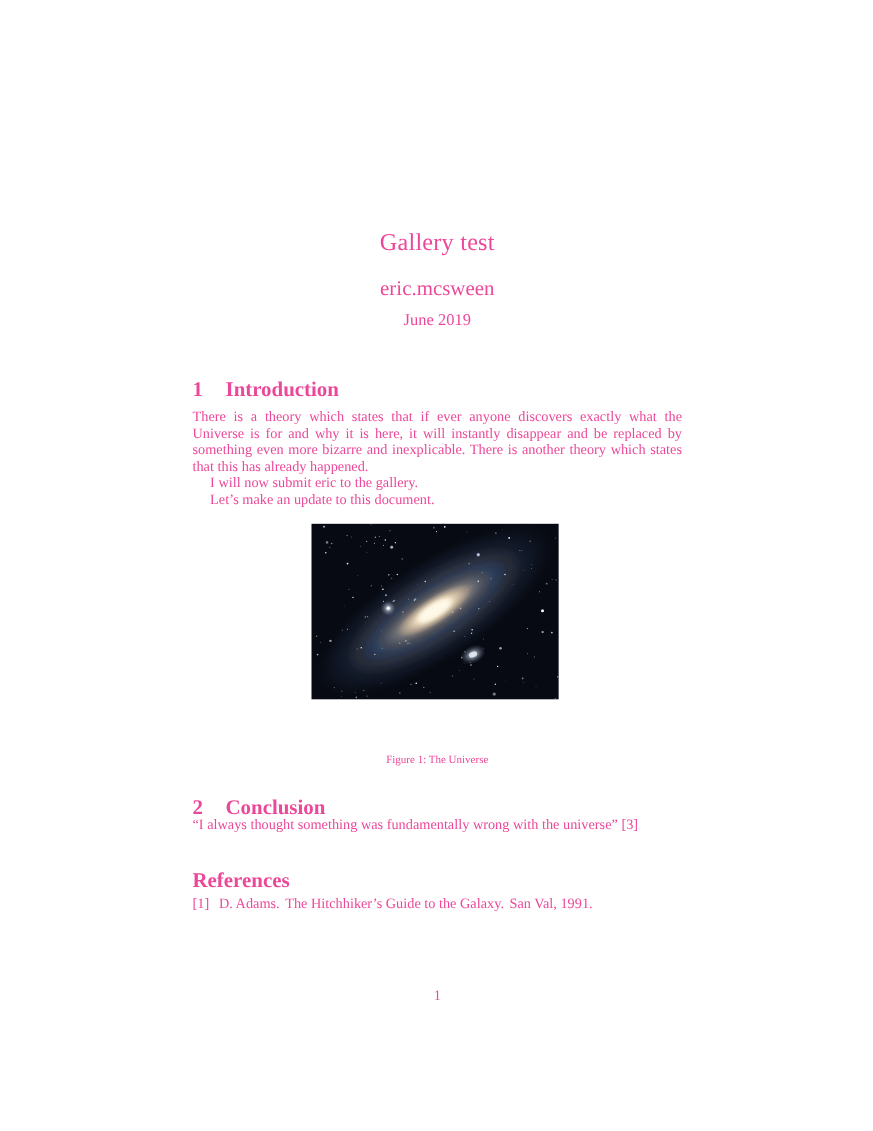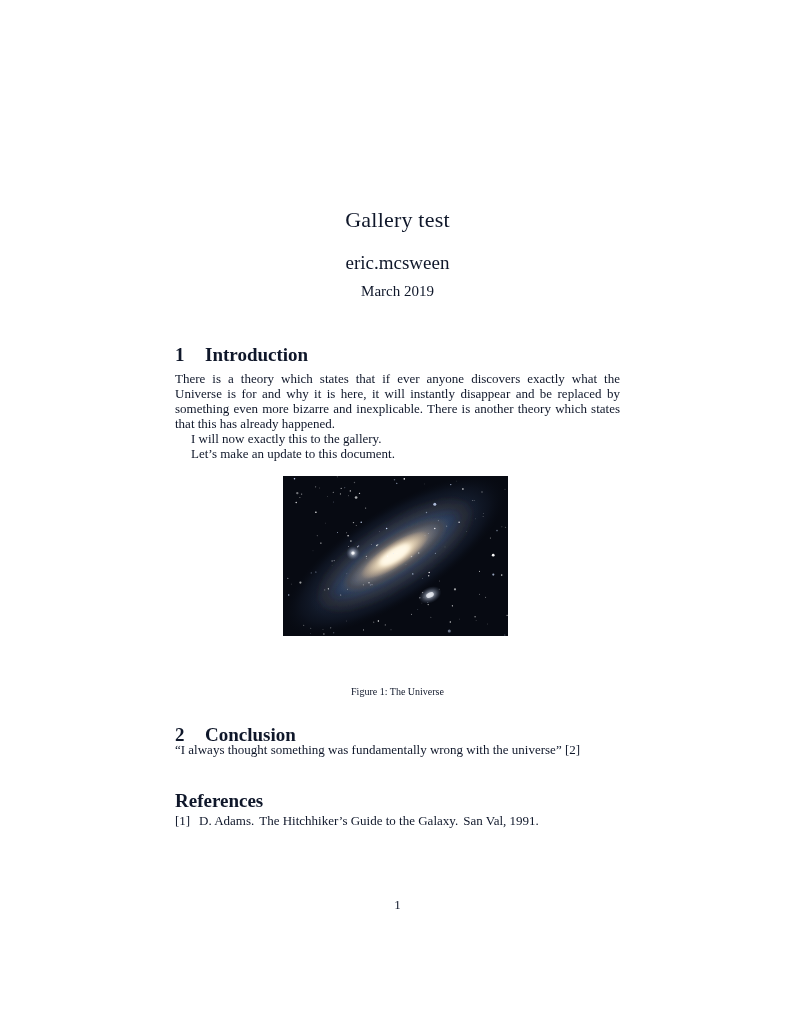--- a/index.html
+++ b/index.html
@@ -2,21 +2,21 @@
 <html><head>
 <meta charset="utf-8">
 <style>
   html, body { margin: 0; padding: 0; background: #ffffff; }
   .page {
     position: relative;
     width: 794px;
     height: 1028px;
     background: #ffffff;
     font-family: "Liberation Serif", "DejaVu Serif", serif;
-    color: #0f172a;
+    color: #ec4899;
     overflow: hidden;
   }
   .abs { position: absolute; left: 175px; width: 445px; margin: 0; }
   .center { text-align: center; }
   .doc-title { top: 207px; font-size: 22px; font-weight: 400; letter-spacing: 0.2px; }
   .doc-author { top: 252px; font-size: 19px; }
   .doc-date { top: 283px; font-size: 15px; }
   .section-heading { font-size: 19px; font-weight: 700; margin-top: 10px; }
   .sec-intro { top: 334px; }
   .sec-conclusion { top: 714px; }
@@ -45,26 +45,26 @@
   .ref-title { }
   .page-number { top: 897px; font-size: 13px; }
 </style>
 </head>
 <body>
 
 <div class="page">
 
   <h1 class="abs center doc-title">Gallery test</h1>
   <div class="abs center doc-author">eric.mcsween</div>
-  <div class="abs center doc-date">March 2019</div>
+  <div class="abs center doc-date">June 2019</div>
 
   <h2 class="abs section-heading sec-intro"><span class="sec-num">1</span><span>Introduction</span></h2>
 
   <p class="abs body-text justify p1">There is a theory which states that if ever anyone discovers exactly what the Universe is for and why it is here, it will instantly disappear and be replaced by something even more bizarre and inexplicable. There is another theory which states that this has already happened.</p>
-  <p class="abs body-text indent p2">I will now exactly this to the gallery.</p>
+  <p class="abs body-text indent p2">I will now submit eric to the gallery.</p>
   <p class="abs body-text indent p3">Let’s make an update to this document.</p>
 
   <figure class="figure-wrap">
     <svg width="225" height="160" viewBox="0 0 225 160" role="img" aria-label="Photograph of the Andromeda galaxy with companion galaxies on a starry black sky">
       <defs>
         <radialGradient id="haloGrad" cx="50%" cy="50%" r="50%">
           <stop offset="0%" stop-color="#7a95c0" stop-opacity="0.55"></stop>
           <stop offset="55%" stop-color="#4c6a99" stop-opacity="0.38"></stop>
           <stop offset="85%" stop-color="#2a3c5e" stop-opacity="0.16"></stop>
           <stop offset="100%" stop-color="#101a2c" stop-opacity="0"></stop>
@@ -256,21 +256,21 @@
           <circle cx="156.2" cy="113.2" r="0.36" fill="#ffffff" opacity="0.62"></circle>
           <circle cx="73.1" cy="21.5" r="1.34" fill="#ffffff" opacity="0.68"></circle>
         </g>
     </svg>
   </figure>
 
   <figcaption class="abs center figure-caption">Figure 1: The Universe</figcaption>
 
   <h2 class="abs section-heading sec-conclusion"><span class="sec-num">2</span><span>Conclusion</span></h2>
 
-  <p class="abs body-text quote-line">“I always thought something was fundamentally wrong with the universe” [2]</p>
+  <p class="abs body-text quote-line">“I always thought something was fundamentally wrong with the universe” [3]</p>
 
   <h2 class="abs section-heading sec-references">References</h2>
 
   <p class="abs body-text ref-item"><span class="ref-label">[1]</span><span class="ref-part">D. Adams.</span><span class="ref-part ref-title">The Hitchhiker’s Guide to the Galaxy.</span><span class="ref-part">San Val, 1991.</span></p>
 
   <div class="abs center page-number">1</div>
 
 </div>
 
 </body></html>

